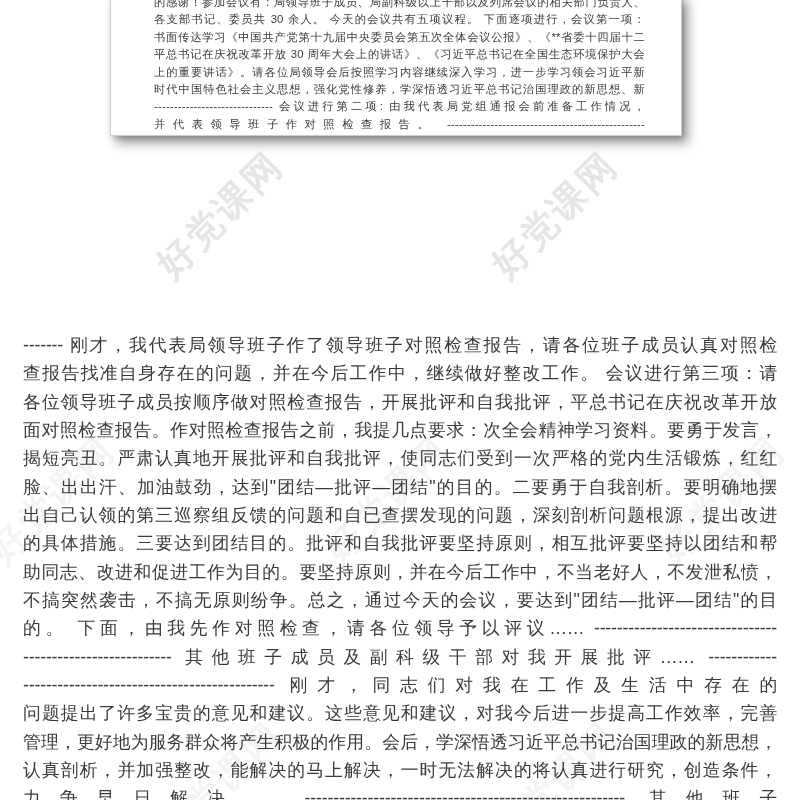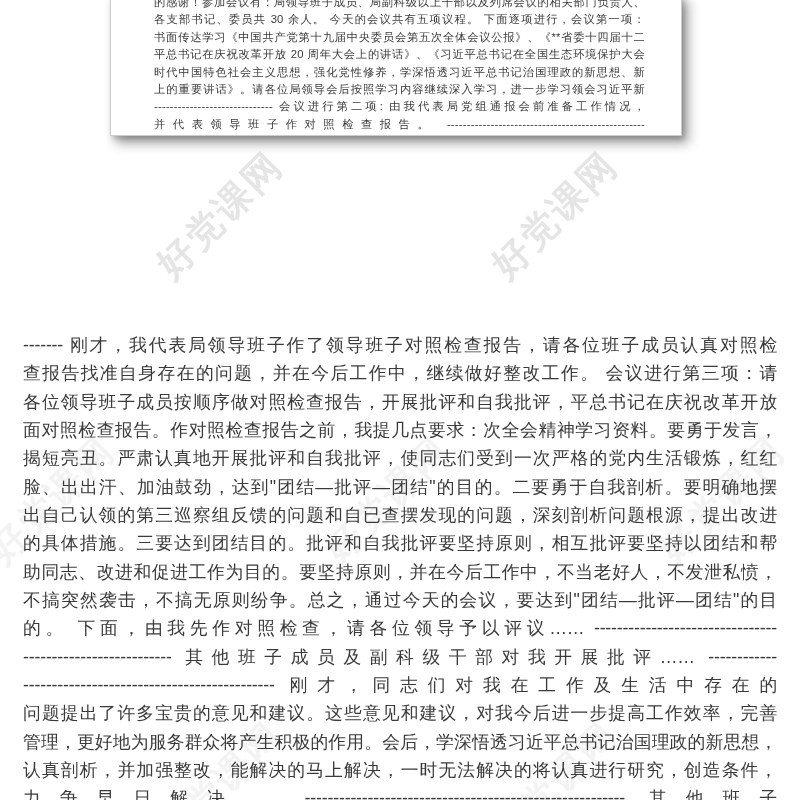--- a/index.html
+++ b/index.html
@@ -60,23 +60,23 @@
       <div class="wm" style="left: 52px; top: 500px; opacity: 0.45;">好党课网</div>
       <div class="wm" style="left: 387px; top: 500px; opacity: 0.45;">好党课网</div>
       <div class="wm" style="left: 722px; top: 500px; opacity: 0.45;">好党课网</div>
       <div class="wm" style="left: 220px; top: 785px; opacity: 0.45;">好党课网</div>
       <div class="wm" style="left: 555px; top: 785px; opacity: 0.45;">好党课网</div>
     </div>
   <div class="doc-page" id="pagePreview">
       <div class="pline">的感谢！参加会议有：局领导班子成员、局副科级以上干部以及列席会议的相关部门负责人、</div>
       <div class="pline">各支部书记、委员共 30 余人。 今天的会议共有五项议程。 下面逐项进行，会议第一项：</div>
       <div class="pline">书面传达学习《中国共产党第十九届中央委员会第五次全体会议公报》、《**省委十四届十二</div>
-      <div class="pline">平总书记在庆祝改革开放 20 周年大会上的讲话》、《习近平总书记在全国生态环境保护大会</div>
+      <div class="pline">平总书记在庆祝改革开放 30 周年大会上的讲话》、《习近平总书记在全国生态环境保护大会</div>
+      <div class="pline">上的重要讲话》。请各位局领导会后按照学习内容继续深入学习，进一步学习领会习近平新</div>
       <div class="pline">时代中国特色社会主义思想，强化党性修养，学深悟透习近平总书记治国理政的新思想、新</div>
-      <div class="pline">上的重要讲话》。请各位局领导会后按照学习内容继续深入学习，进一步学习领会习近平新</div>
       <div class="pline">------------------------------ 会议进行第二项: 由我代表局党组通报会前准备工作情况，</div>
       <div class="pline">并代表领导班子作对照检查报告。 --------------------------------------------------</div>
     </div>
   <div class="doc-body" id="docBody">
       <div class="bline">-------  刚才，我代表局领导班子作了领导班子对照检查报告，请各位班子成员认真对照检</div>
       <div class="bline">查报告找准自身存在的问题，并在今后工作中，继续做好整改工作。 会议进行第三项：请</div>
       <div class="bline">各位领导班子成员按顺序做对照检查报告，开展批评和自我批评，平总书记在庆祝改革开放</div>
       <div class="bline">面对照检查报告。作对照检查报告之前，我提几点要求：次全会精神学习资料。要勇于发言，</div>
       <div class="bline">揭短亮丑。严肃认真地开展批评和自我批评，使同志们受到一次严格的党内生活锻炼，红红</div>
       <div class="bline">脸、出出汗、加油鼓劲，达到"团结—批评—团结"的目的。二要勇于自我剖析。要明确地摆</div>

